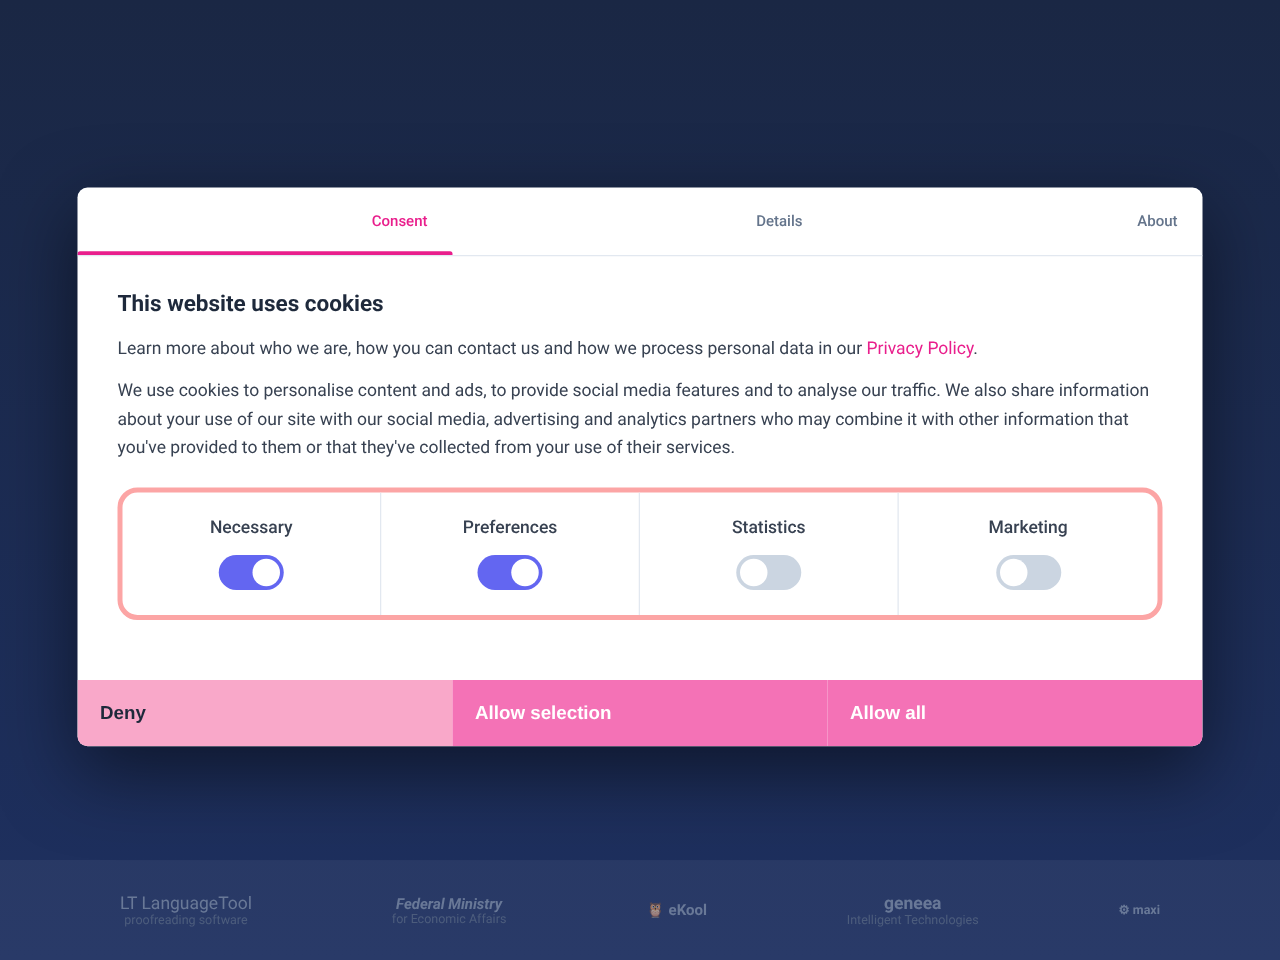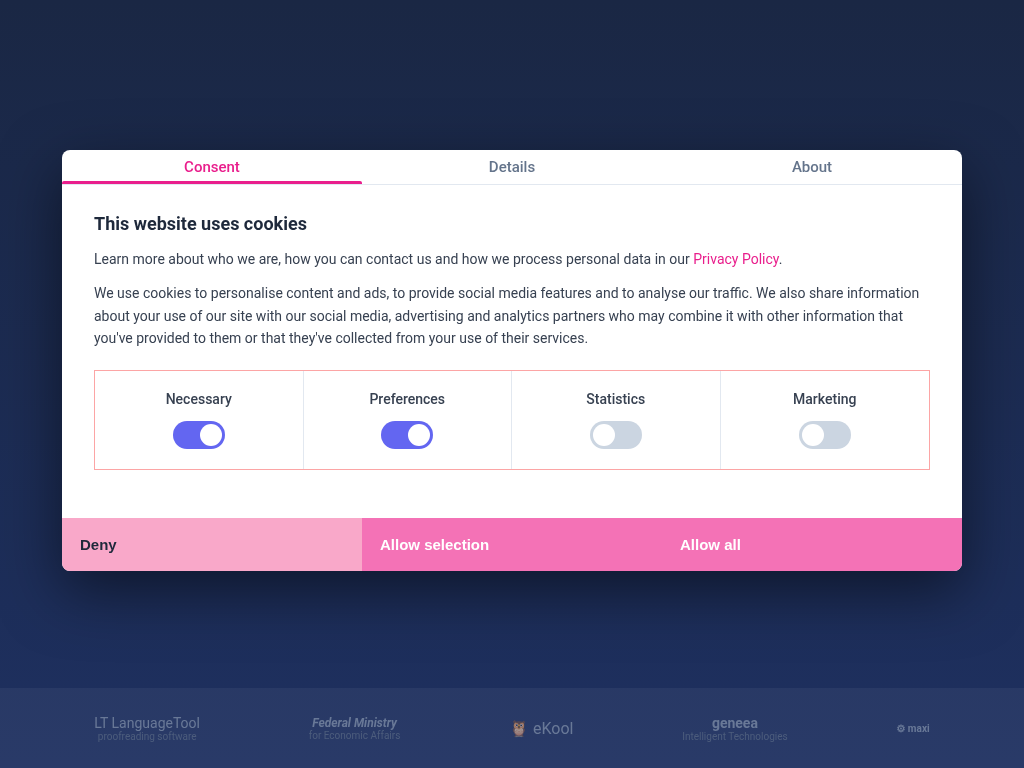--- a/index.html
+++ b/index.html
@@ -125,23 +125,23 @@
       box-shadow: 0 20px 60px rgba(0,0,0,0.5);
     }
 
     
     .cookie-tabs {
       display: flex;
       border-bottom: 1px solid #e2e8f0;
     }
     .cookie-tab {
       flex: 1;
-      padding: 8px;
-      text-align: center;
-      font-size: 15px;
+      padding: 20px;
+      text-align: right;
+      font-size: 12px;
       font-weight: 500;
       color: #64748b;
       cursor: pointer;
       position: relative;
     }
     .cookie-tab.active {
       color: #e91e8c;
     }
     .cookie-tab.active::after {
       content: '';
@@ -173,22 +173,22 @@
     }
     .cookie-text a {
       color: #e91e8c;
       text-decoration: none;
     }
 
     
     .toggle-section {
       display: grid;
       grid-template-columns: repeat(4, 1fr);
-      border: 1px solid #fca5a5;
-      border-radius: 0;
+      border: 4px solid #fca5a5;
+      border-radius: 16px;
       margin: 20px 0;
       overflow: hidden;
     }
     .toggle-item {
       padding: 20px;
       text-align: center;
       border-right: 1px solid #e2e8f0;
       display: flex;
       flex-direction: column;
       align-items: center;
@@ -316,21 +316,21 @@
 <div class="logo-strip">
   <div class="logo-strip-item">
     <div style="font-size:14px; font-weight:normal; color:#94a3b8;">LT LanguageTool</div>
     <div style="font-size:10px; color:#64748b;">proofreading software</div>
   </div>
   <div class="logo-strip-item">
     <div style="font-size:12px; font-weight:bold; color:#94a3b8;font-style:italic;">Federal Ministry</div>
     <div style="font-size:10px; color:#64748b;">for Economic Affairs</div>
   </div>
   <div class="logo-strip-item">
-    <div style="font-size:16px; font-weight:normal; color:#94a3b8;">🦉 eKool</div>
+    <div style="font-size:12px; font-weight:bold; color:#94a3b8;">🦉 eKool</div>
   </div>
   <div class="logo-strip-item">
     <div style="font-size:14px; font-weight:bold; color:#94a3b8;">geneea</div>
     <div style="font-size:10px; color:#64748b;">Intelligent Technologies</div>
   </div>
   <div class="logo-strip-item">
     <div style="font-size:10px; font-weight:bold; color:#94a3b8;">⚙ maxi</div>
   </div>
 </div>
 

